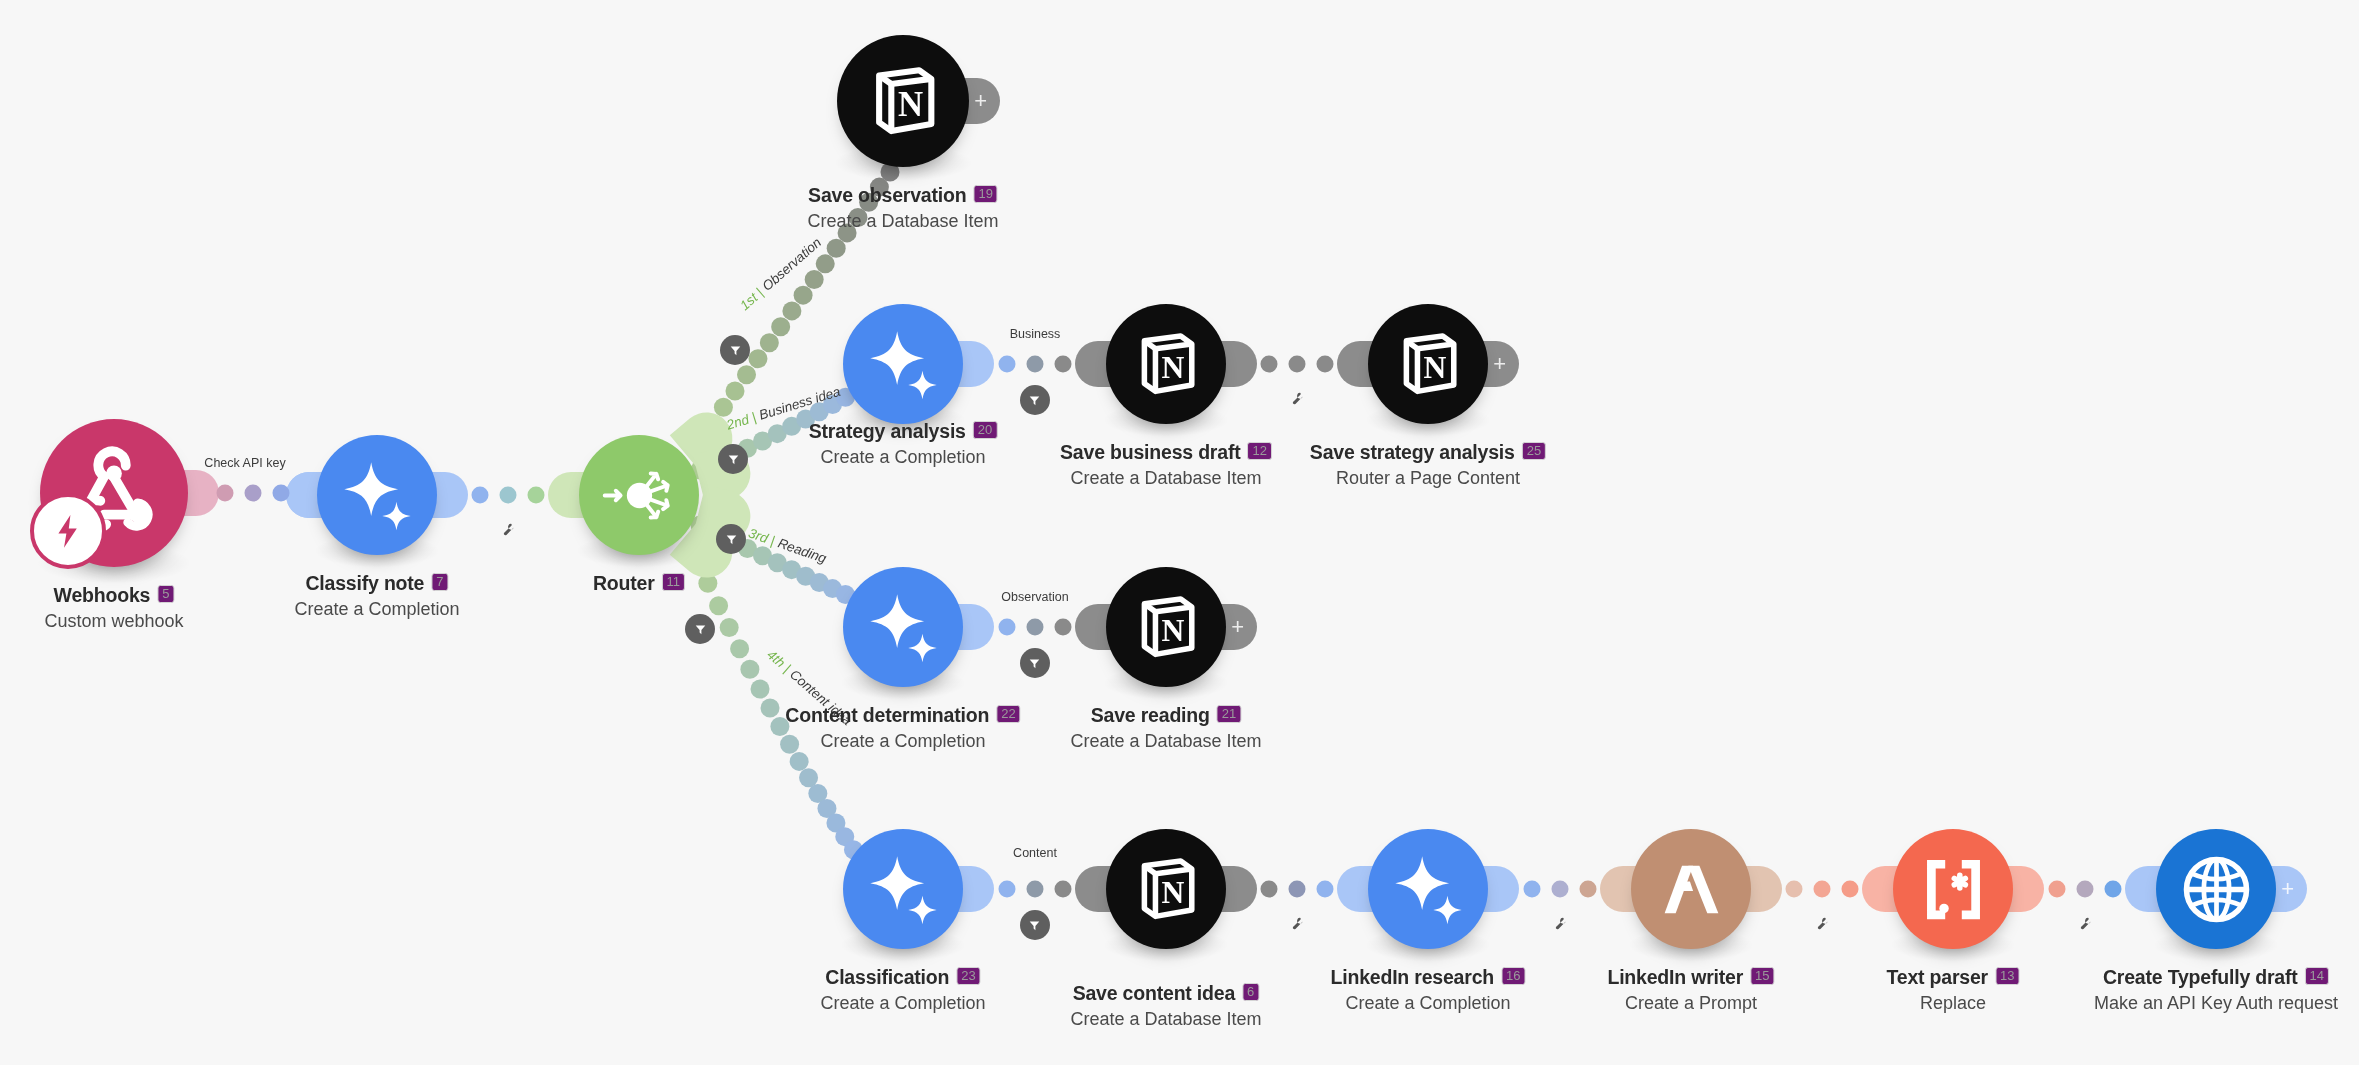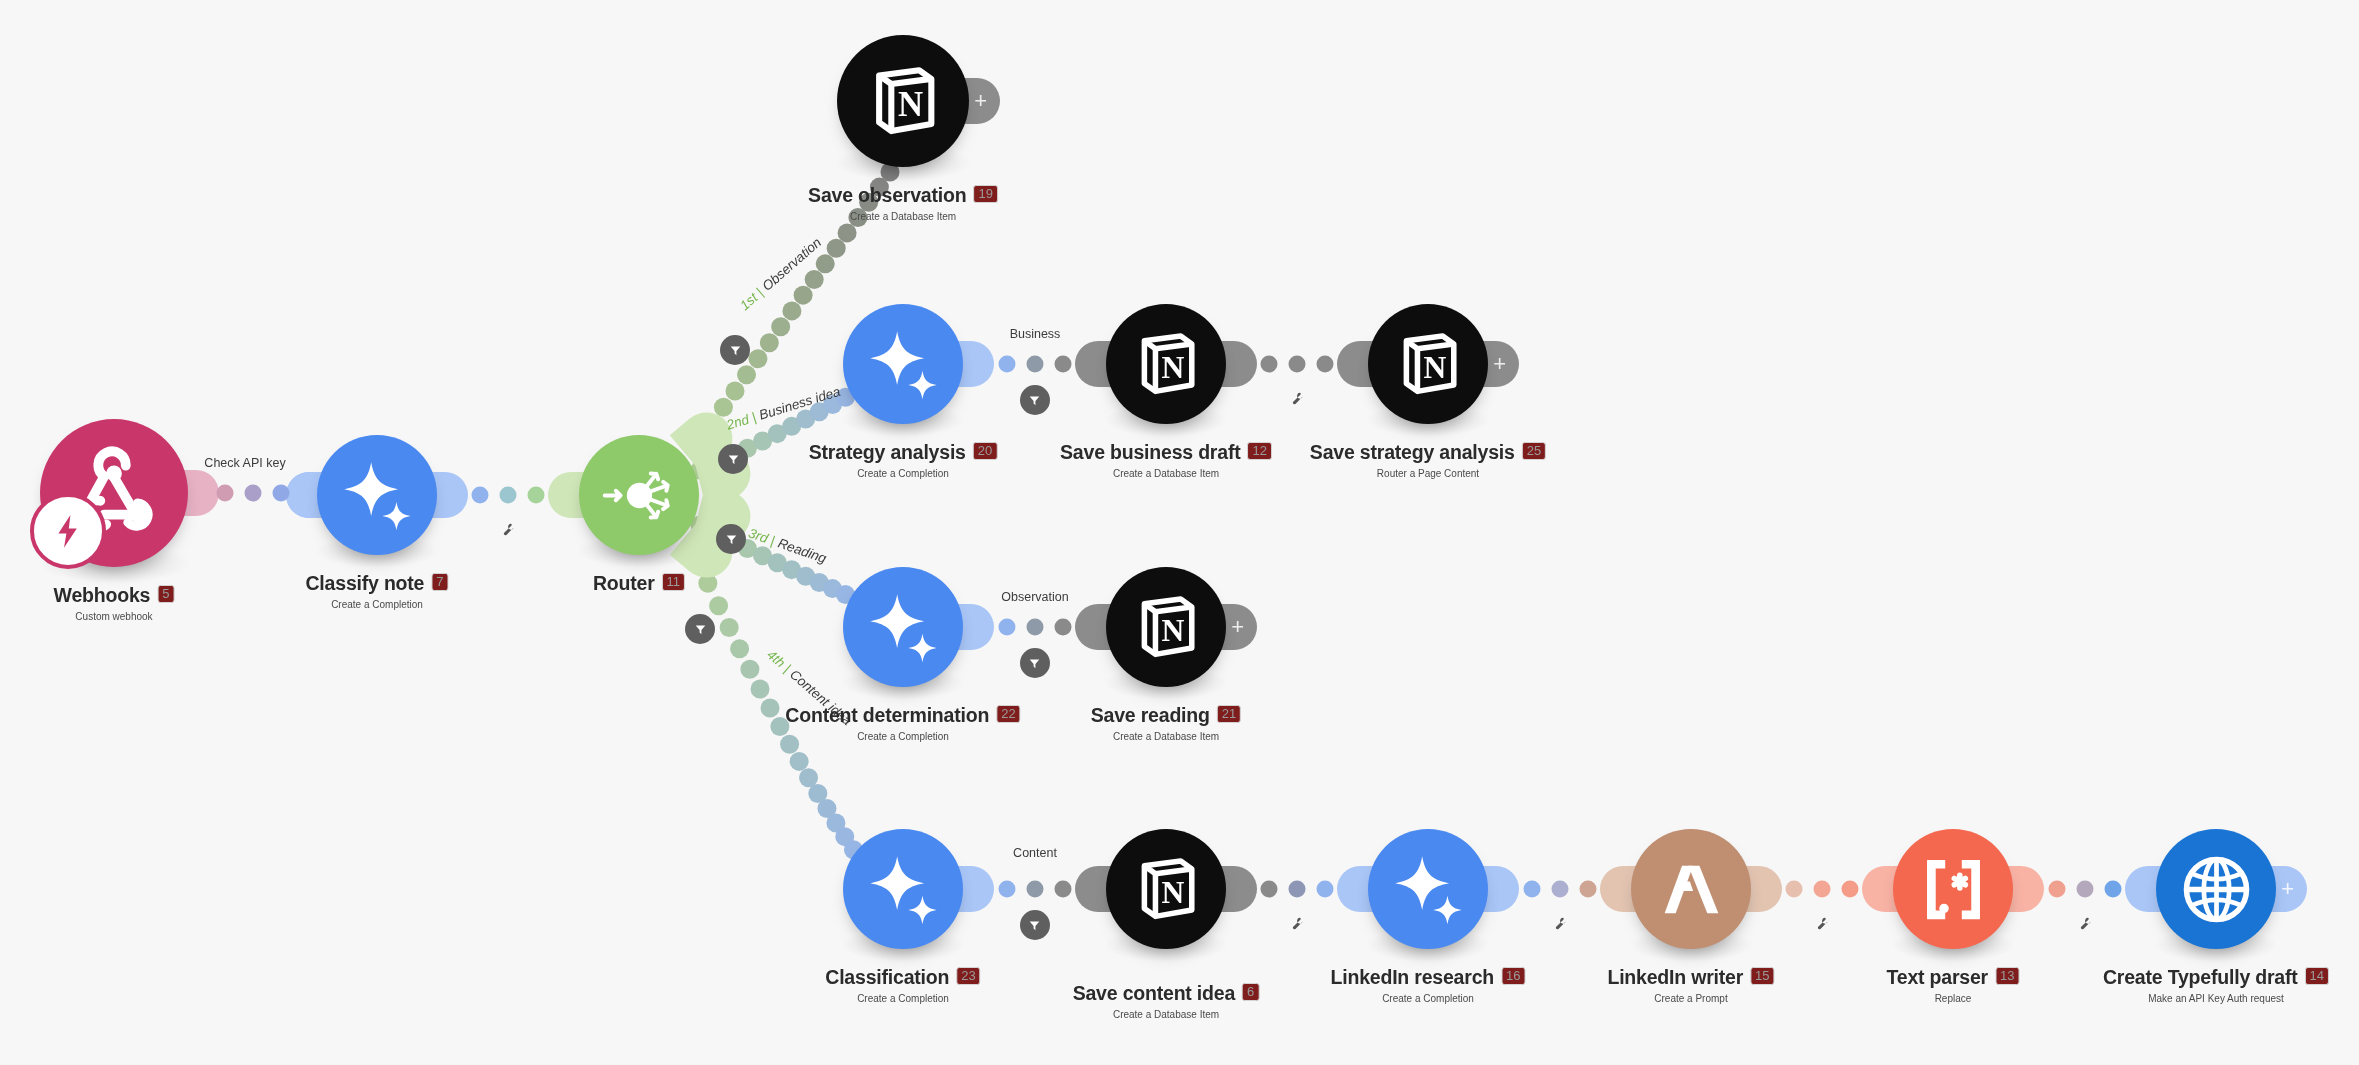--- a/index.html
+++ b/index.html
@@ -31,27 +31,27 @@
     font-size:19.5px;font-weight:bold;color:#2b2b2b;
     letter-spacing:-.2px;
     display:inline-block;vertical-align:middle;
   }
   .nbadge{
     display:inline-block;vertical-align:middle;
     margin-left:7px;
     font-size:13px;font-weight:normal;color:#9a9a9a;
     border:1px solid #d4d4d4;border-radius:3px;
     padding:0px 4px 1px 4px;line-height:15px;
-    background:#7f1d1d;
+    background:#701a75;
     position:relative;top:-2px;
   }
   .nsub{
     display:block;
     margin-top:4px;
-    font-size:10px;color:#4a4a4a;font-weight:normal;
+    font-size:18px;color:#4a4a4a;font-weight:normal;
   }
 
   
   .port{
     position:absolute;
     width:46px;height:46px;
     transform:translate(-50%,-50%);
     z-index:3;
   }
   .port.out{border-radius:0 46px 46px 0;}
@@ -248,21 +248,21 @@
     <div class="labelwrap" style="left: 903px; top: 184px;"><span class="nlabel">Save observation</span><span class="nbadge">19</span><span class="nsub">Create a Database Item</span></div>
     <div class="shadow-ellipse" style="left: 903px; top: 420px; width: 126px; height: 33px;"></div>
     <div class="bubble" style="left: 903px; top: 364px; width: 120px; height: 120px; background: rgb(74, 137, 240);">
       <svg width="79" height="79" viewBox="0 0 100 100">
         <g>
           <path d="M42 8 C46 30 54 38 76 42 C54 46 46 54 42 76 C38 54 30 46 8 42 C30 38 38 30 42 8 Z" fill="#fff"></path>
           <path d="M74 58 C76 70 80 74 92 76 C80 78 76 82 74 94 C72 82 68 78 56 76 C68 74 72 70 74 58 Z" fill="#fff"></path>
         </g>
       </svg>
     </div>
-    <div class="labelwrap" style="left: 903px; top: 441px;"><span class="nlabel">Strategy analysis</span><span class="nbadge">20</span><span class="nsub">Create a Completion</span></div>
+    <div class="labelwrap" style="left: 903px; top: 420px;"><span class="nlabel">Strategy analysis</span><span class="nbadge">20</span><span class="nsub">Create a Completion</span></div>
     <div class="shadow-ellipse" style="left: 1166px; top: 420px; width: 126px; height: 33px;"></div>
     <div class="bubble" style="left: 1166px; top: 364px; width: 120px; height: 120px; background: rgb(13, 13, 13);">
       <svg width="79" height="79" viewBox="0 0 100 100">
         <g>
           <path d="M22 20 L68 14 L82 24 L82 76 L36 84 L22 74 Z" fill="none" stroke="#fff" stroke-width="7" stroke-linejoin="round"></path>
           <path d="M22 20 L36 30 L82 24" fill="none" stroke="#fff" stroke-width="7" stroke-linejoin="round"></path>
           <path d="M36 30 L36 84" fill="none" stroke="#fff" stroke-width="7"></path>
           <text x="58" y="67" text-anchor="middle" font-size="40" font-family="&quot;Liberation Serif&quot;, serif" font-weight="bold" fill="#fff">N</text>
         </g>
       </svg>

